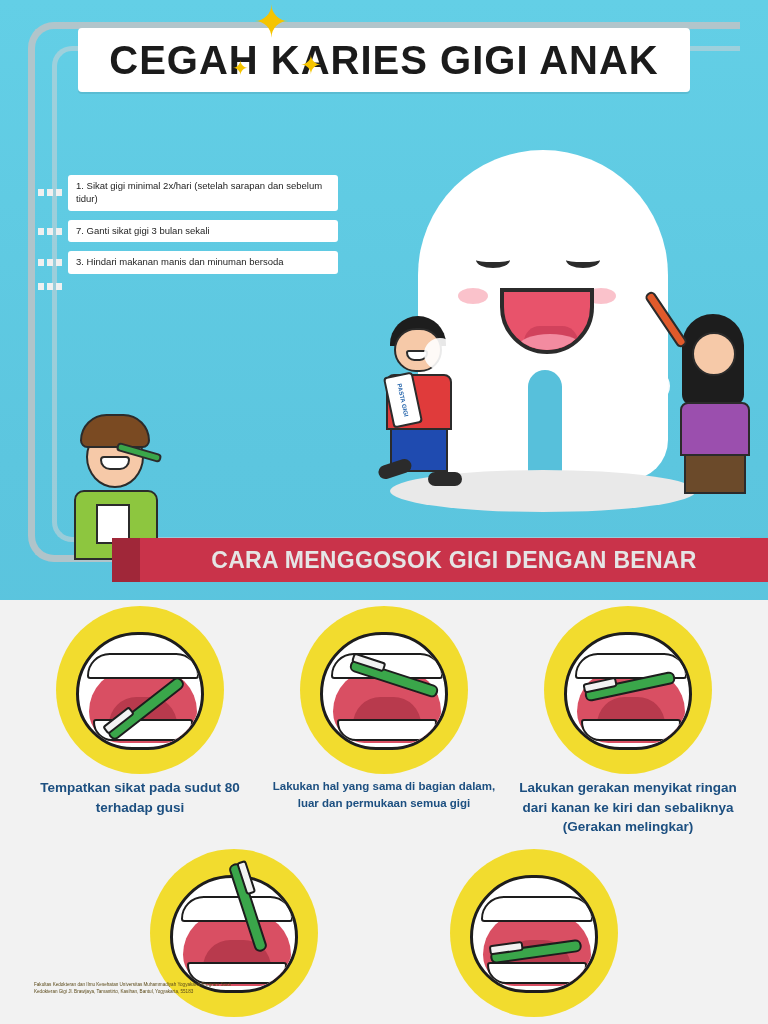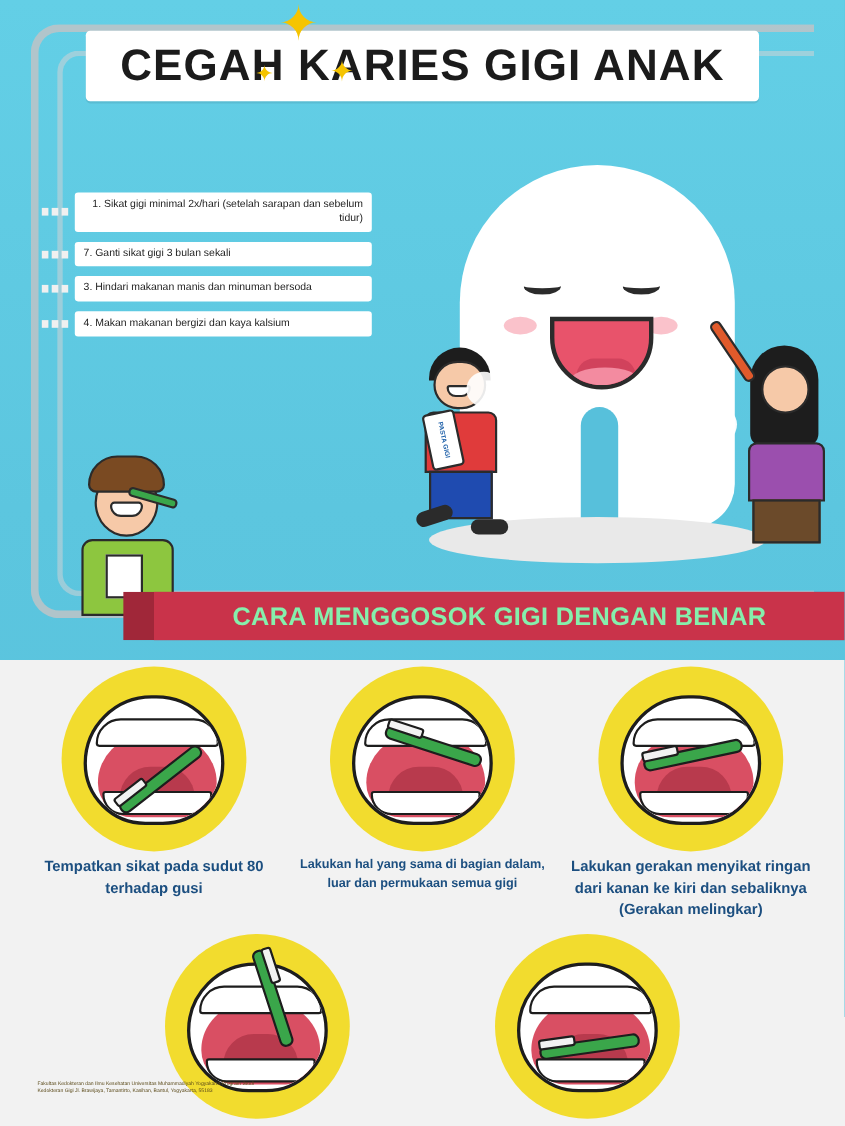--- a/index.html
+++ b/index.html
@@ -63,21 +63,21 @@
     border-top:24px solid #2b2b2b;
   }
   .bubble:before {
     content:""; position:absolute; bottom:-16px; left:64px; z-index:2;
     border-left:10px solid transparent; border-right:17px solid transparent;
     border-top:18px solid #fff;
   }
 
   
   .tips { position:absolute; left:38px; top:175px; width:300px; }
-  .tip-row { display:flex; align-items:center; margin-bottom:9px;text-align:right; }
+  .tip-row { display:flex; align-items:center; margin-bottom:9px; }
   .dots { display:flex; gap:3px; margin-right:6px; }
   .dot { width:6px; height:7px; background:#f0f0f0; }
   .tip {
     flex:1; background:#ffffff; border-radius:3px;
     padding:5px 8px; font-size:9.5px; color:#1d1d1d; line-height:1.35;
     min-height:22px; display:flex; align-items:center;
   }
   .tip.two-line { min-height:34px; }
 
   
@@ -124,21 +124,21 @@
   .kid-girl { left:676px; top:312px; width:92px; height:200px; }
 
   .head { position:absolute; border-radius:50%; }
   .hair { position:absolute; }
 
   
   .banner {
     position:absolute; left:140px; top:538px; width:628px; height:44px;
     background:#c9334a; display:flex; align-items:center; justify-content:center;
   }
-  .banner span { color:#86efac; font-size:23px; font-weight:bold; letter-spacing:.3px; }
+  .banner span { color:#e5e5e5; font-size:23px; font-weight:bold; letter-spacing:.3px; }
   .banner-tail {
     position:absolute; left:112px; top:538px; width:28px; height:44px;
     background:#a02739;
     clip-path: polygon(0 0,100% 0,100% 100%,0 100%);
   }
 
   
   .steps { position:absolute; left:0; top:600px; width:768px; }
   .row { display:flex; justify-content:center; }
   .step { width:244px; padding:0 8px; text-align:center; }
@@ -255,21 +255,20 @@
           <i class="dot"></i>
         </div>
       <div class="tip">3. Hindari makanan manis dan minuman bersoda</div>
     </div>
     <div class="tip-row">
       <div class="dots">
           <i class="dot"></i>
           <i class="dot"></i>
           <i class="dot"></i>
         </div>
-      <div class="tip">4. Makan makanan bergizi dan kaya kalsium</div>
     </div>
   </div>
 
   <div class="kid kid-boy-left">
     <div class="head" style="left:26px; top:18px; width:58px; height:62px; background:#f6c9a8; border:2px solid #2b2b2b;"></div>
     <div class="hair" style="position:absolute;left:20px; top:6px; width:70px; height:34px; background:#7a4a22; border-radius:36px 36px 10px 10px; border:2px solid #2b2b2b;"></div>
     <div style="position:absolute;left:40px;top:48px;width:30px;height:14px;background:#fff;border:2px solid #2b2b2b;border-radius:4px 4px 10px 10px;"></div>
     <div style="position:absolute;left:14px;top:82px;width:84px;height:70px;background:#8dc63f;border-radius:10px 10px 0 0;border:2px solid #2b2b2b;"></div>
     <div style="position:absolute;left:36px;top:96px;width:34px;height:40px;background:#fff;border:2px solid #2b2b2b;"></div>
     <div style="position:absolute;left:56px;top:40px;width:46px;height:9px;background:#3aa64a;border:2px solid #2b2b2b;border-radius:4px;transform:rotate(16deg);"></div>

